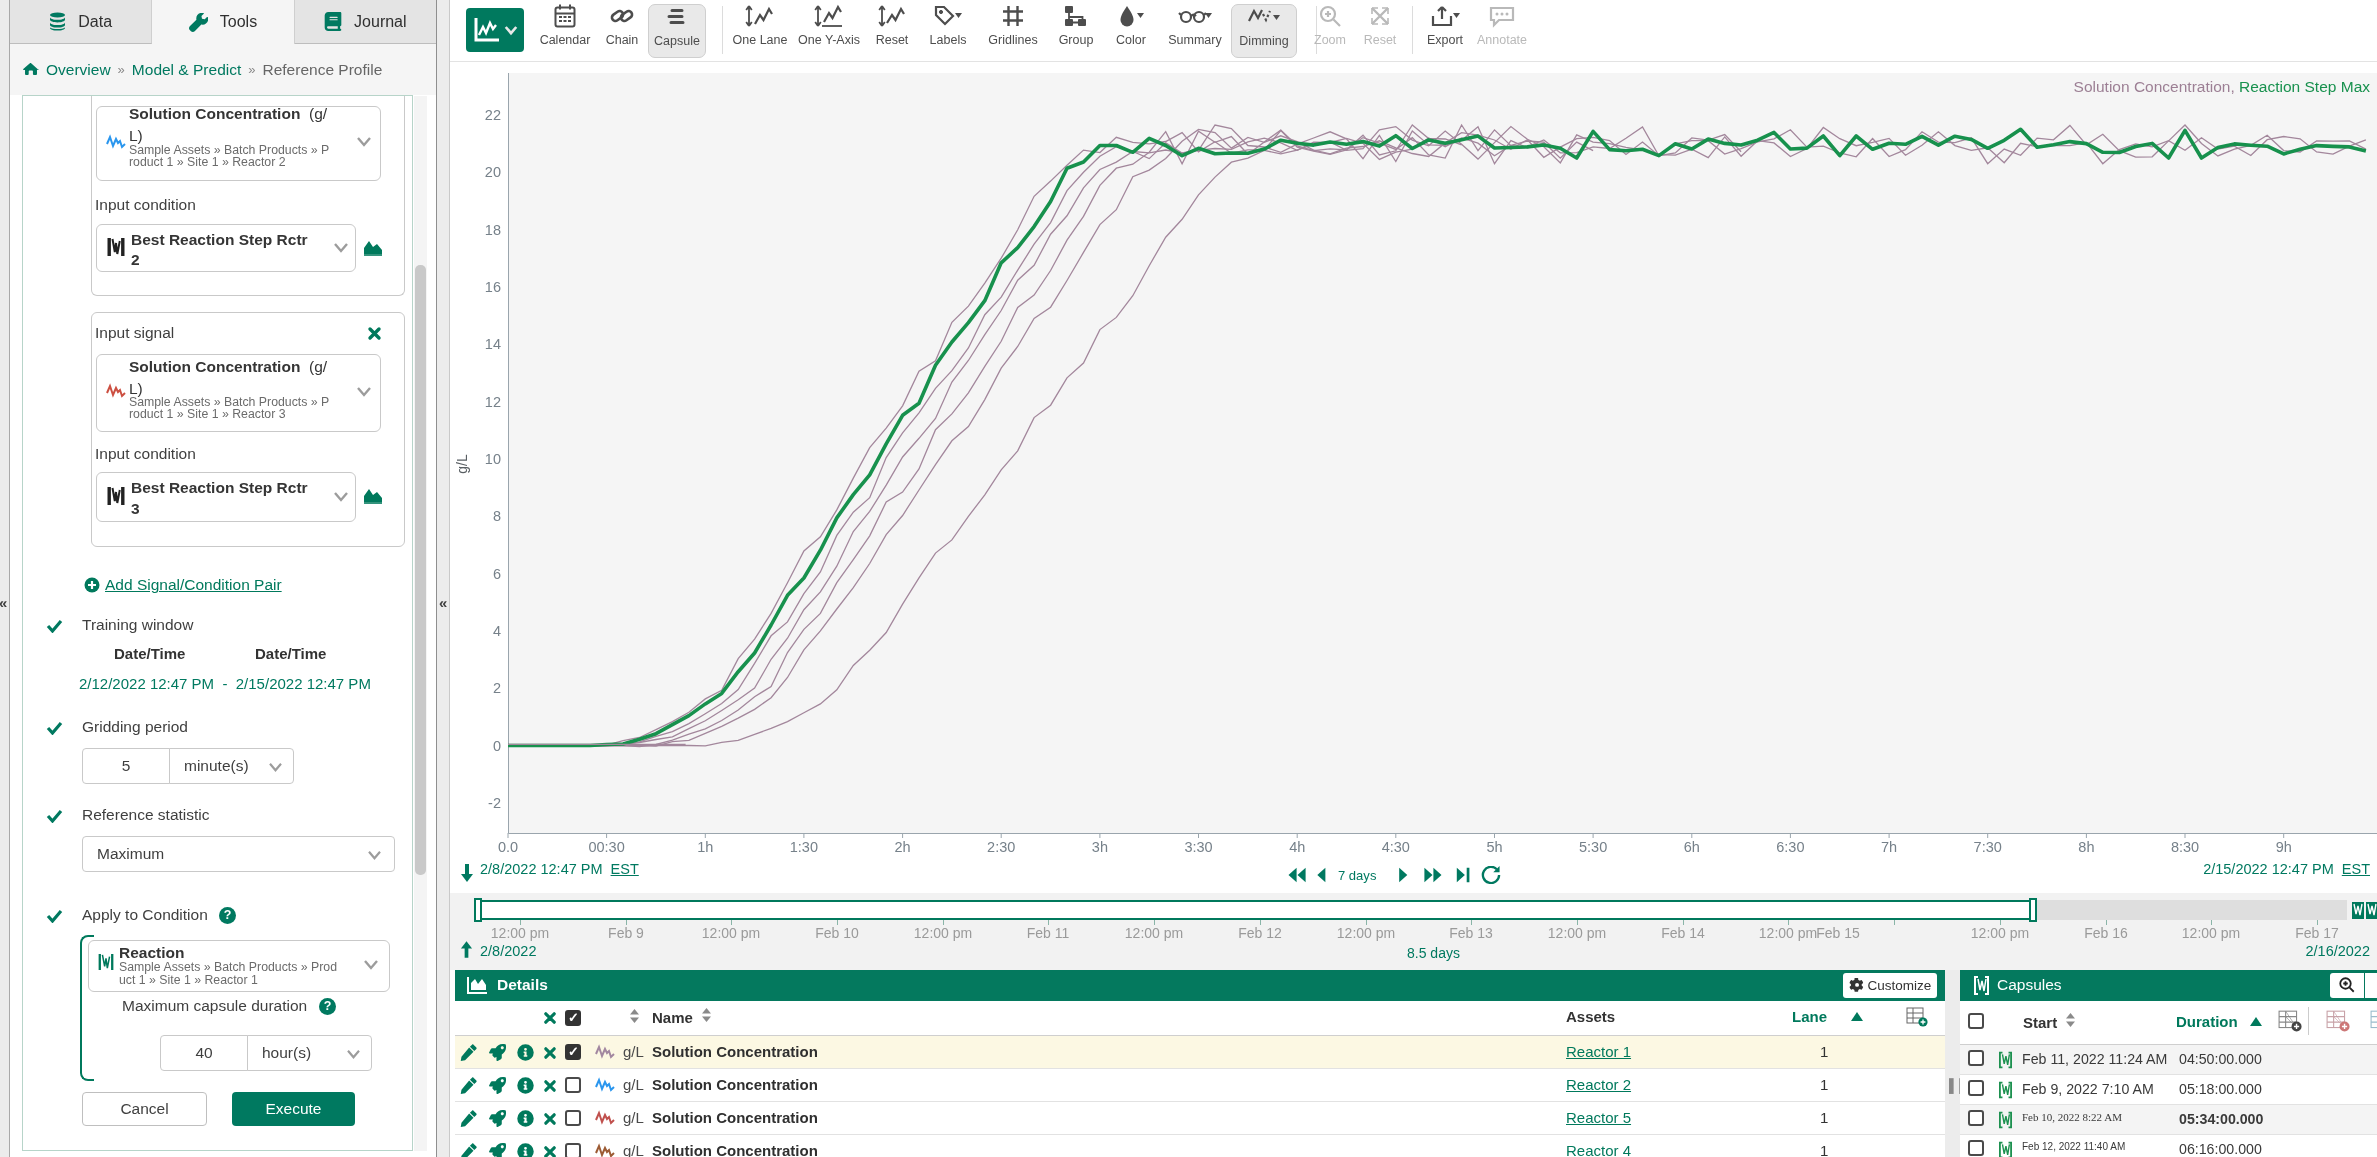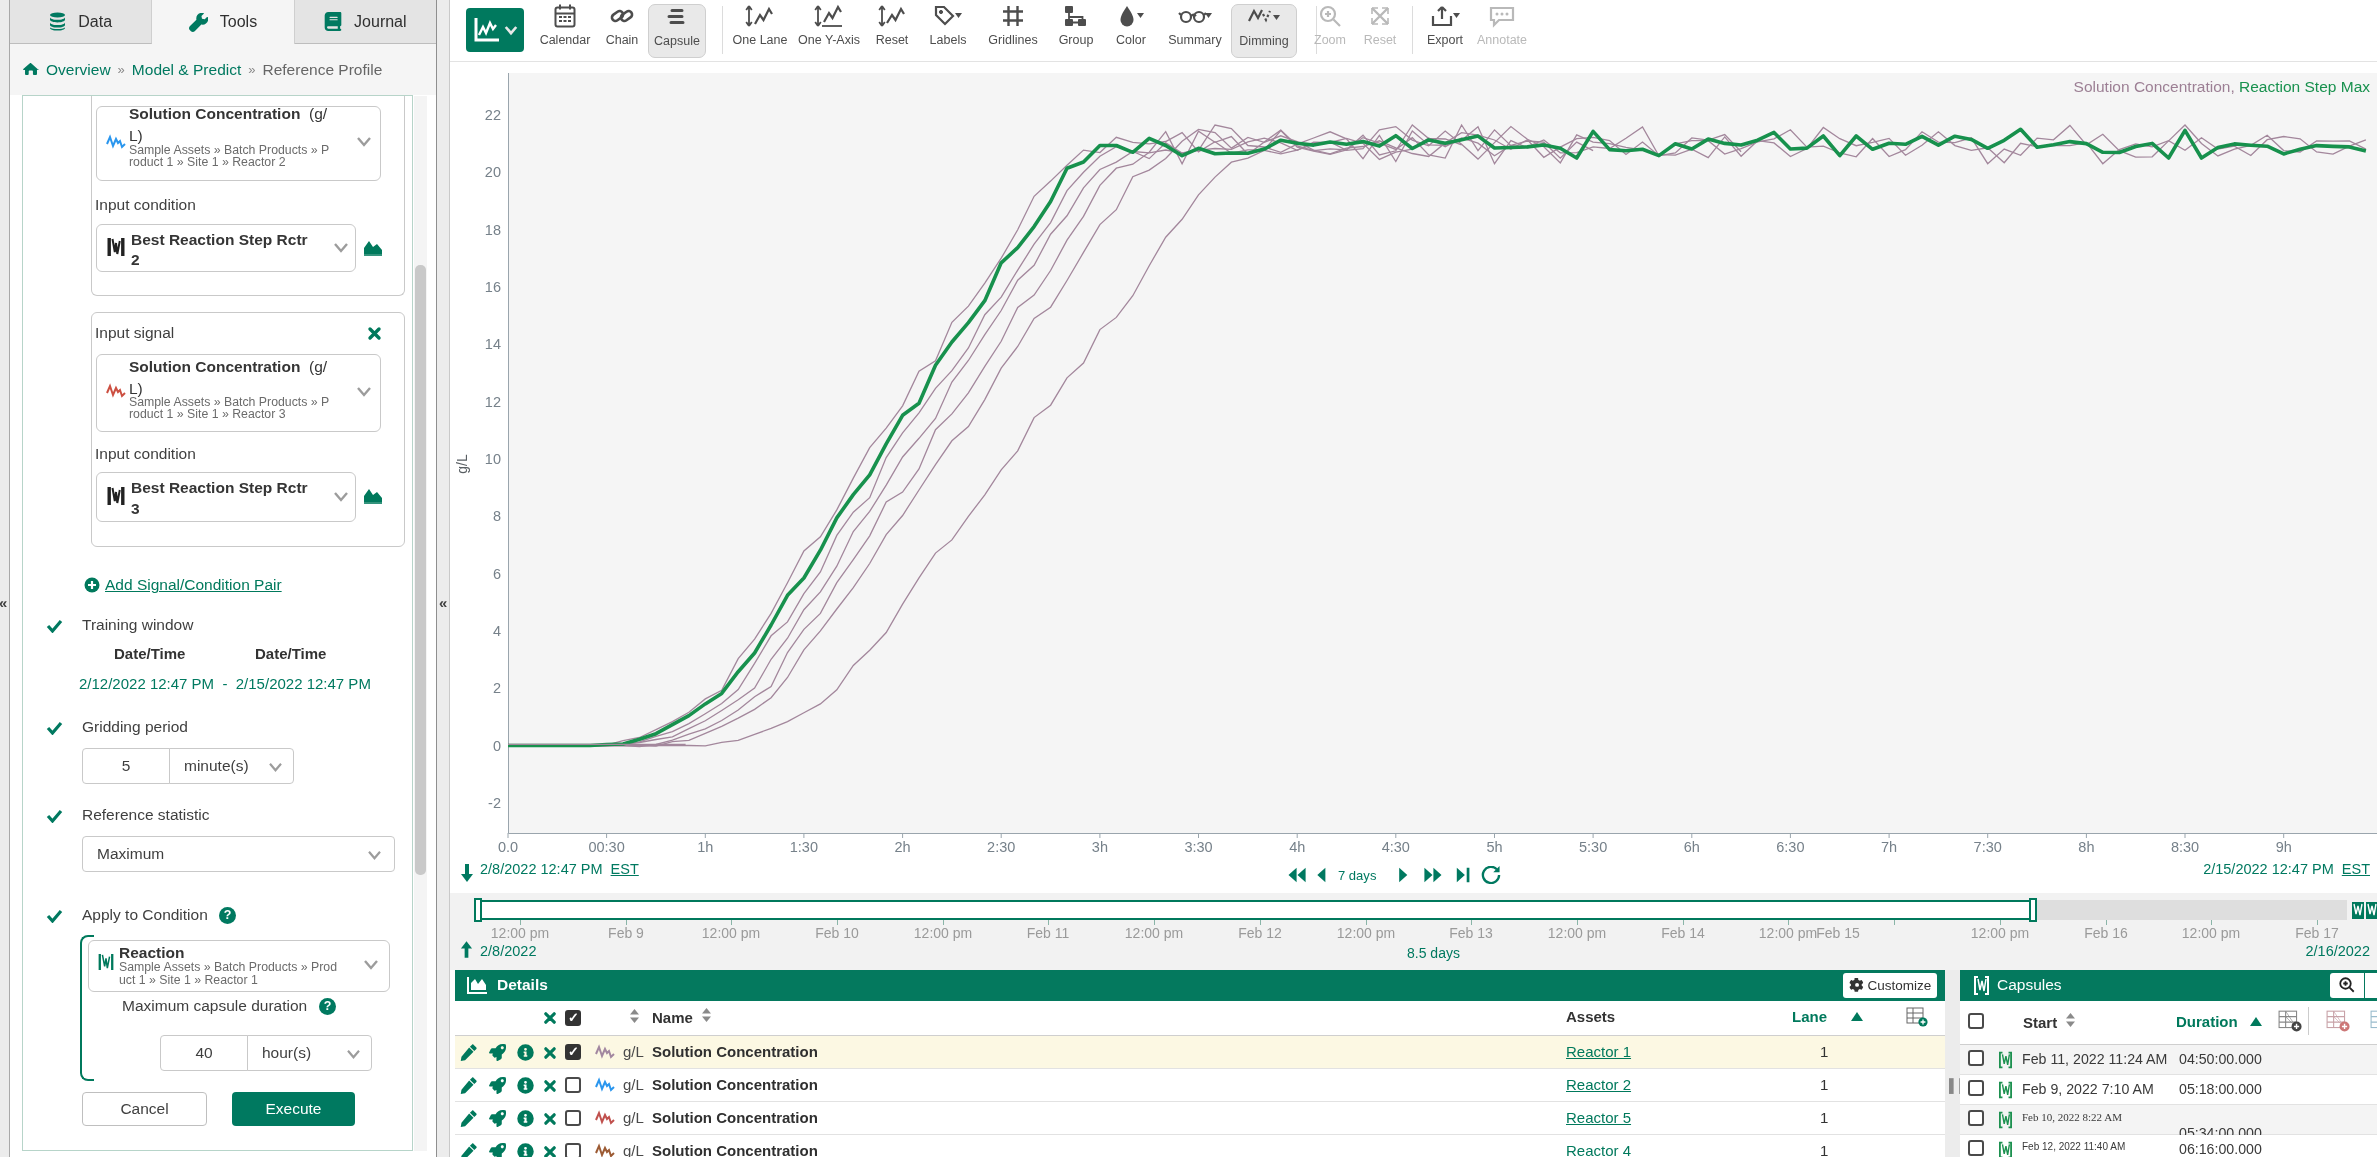--- a/index.html
+++ b/index.html
@@ -698,21 +698,21 @@
 </div>
 <div class="hrow" style="left:0; top:135px; width:417px; height:30px; background:#f4f4f4; border-bottom:1px solid #e2e2e2;">
 <div class="cbox" style="left:8px; top:5px;"></div>
 <svg class="abs" style="left:39px; top:6px;" width="13" height="18" viewBox="0 0 15 19">
             <g stroke="#1d9150" fill="none">
               <path d="M4 1H1v17h3M11 1h3v17h-3" stroke-width="2.2"></path>
               <path d="M4 3l2 11 2-9 2 10 2-12" stroke-width="1.6"></path>
             </g>
           </svg>
 <span class="abs" style="left:62px; top:6px; color:#3a3a3a; font-size:11px;font-family:Liberation Serif, serif;">Feb 10, 2022 8:22 AM</span>
-<span class="abs" style="left:219px; top:20px; color:#3a3a3a; font-size:14.2px;">05:34:00.000</span>
+<span class="abs" style="left:219px; top:6px; color:#3a3a3a; font-size:14.2px;font-weight:bold;">05:34:00.000</span>
 </div>
 <div class="hrow" style="left:0; top:165px; width:417px; height:30px; background:#fff; border-bottom:1px solid #e2e2e2;">
 <div class="cbox" style="left:8px; top:5px;"></div>
 <svg class="abs" style="left:39px; top:6px;" width="13" height="18" viewBox="0 0 15 19">
             <g stroke="#1d9150" fill="none">
               <path d="M4 1H1v17h3M11 1h3v17h-3" stroke-width="2.2"></path>
               <path d="M4 3l2 11 2-9 2 10 2-12" stroke-width="1.6"></path>
             </g>
           </svg>
 <span class="abs" style="left:62px; top:6px; color:#3a3a3a; font-size:10px;">Feb 12, 2022 11:40 AM</span>

